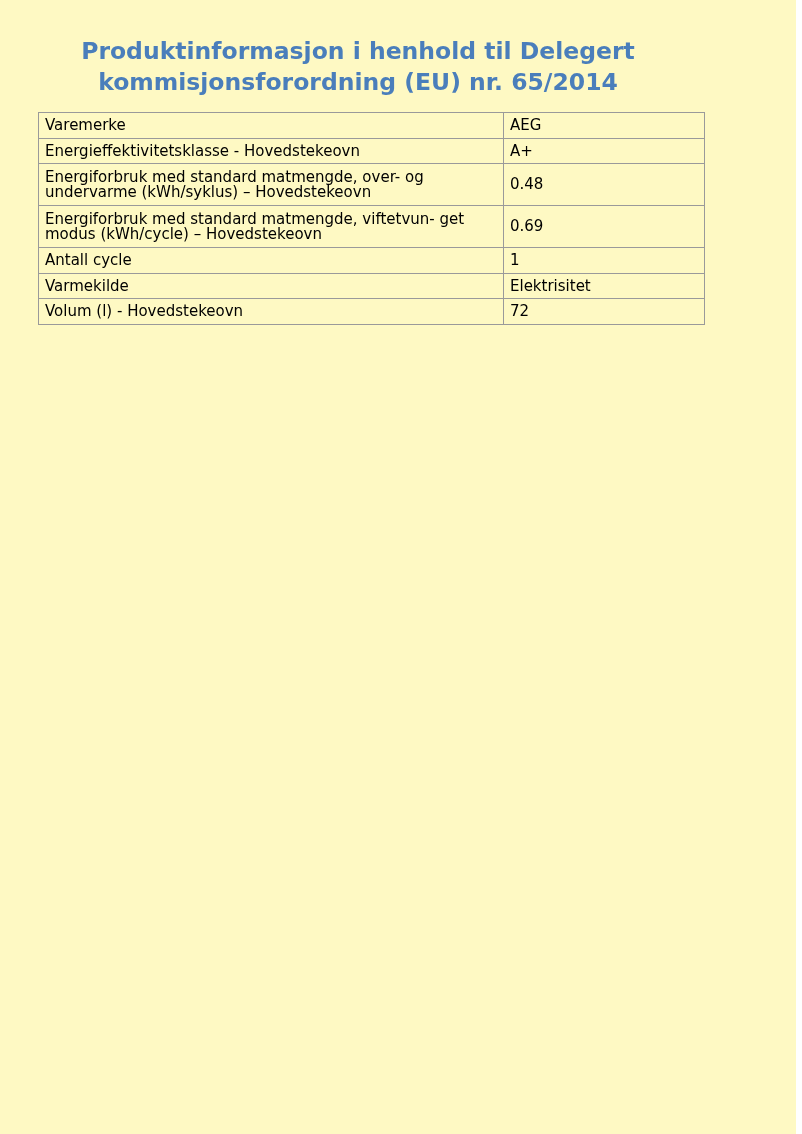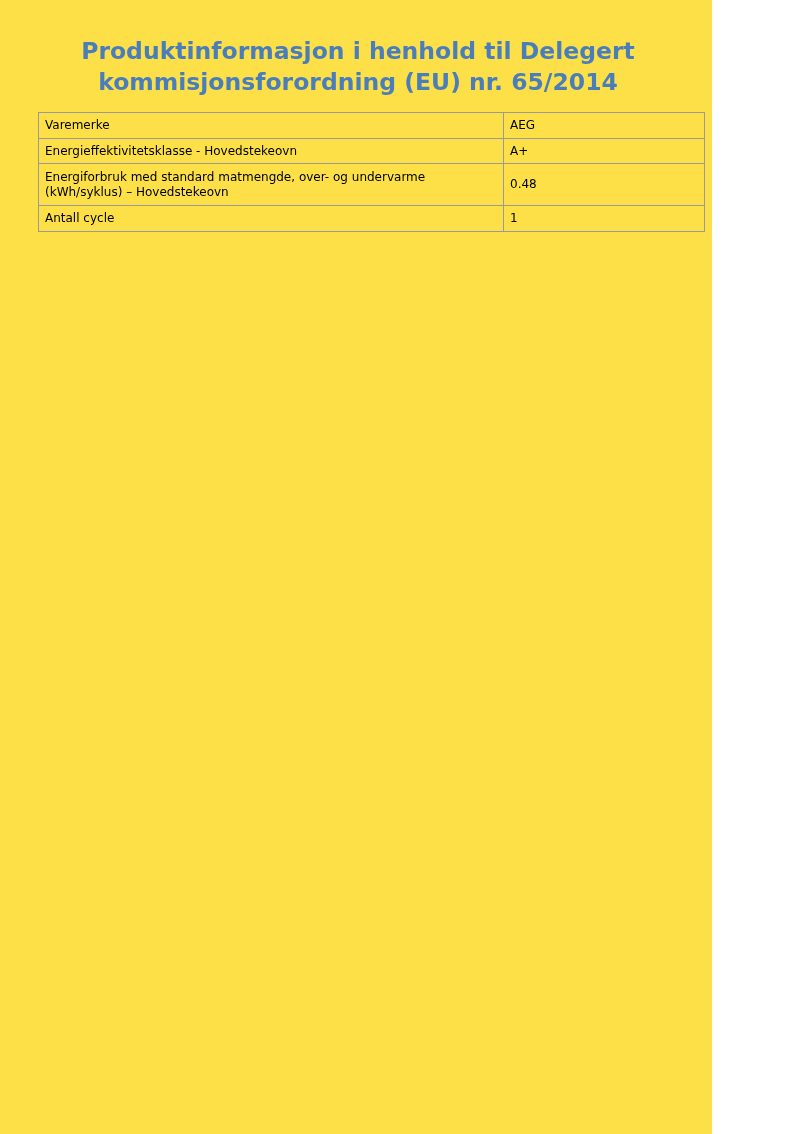--- a/index.html
+++ b/index.html
@@ -12,23 +12,23 @@
     height: 1134px;
     font-family: "DejaVu Sans", sans-serif;
     color: #000000;
     position: relative;
     overflow: hidden;
   }
   .page {
     position: absolute;
     left: 0;
     top: 0;
-    width: 712px;
+    width: 796px;
     height: 1134px;
-    background: #fde047;
+    background: #fef9c3;
   }
   .doc-title {
     position: absolute;
     left: 38px;
     top: 36px;
     width: 640px;
     text-align: center;
     color: #4a7ebb;
     font-family: "DejaVu Sans", sans-serif;
     font-weight: bold;
@@ -39,21 +39,21 @@
   .spec-table {
     position: absolute;
     left: 38px;
     top: 112px;
     width: 640px;
     border-collapse: collapse;
     table-layout: fixed;
   }
   .spec-table td {
     border: 1px solid #9a9a9a;
-    font-size: 12px;
+    font-size: 15px;
     line-height: 14.5px;
     vertical-align: top;
     padding: 5px 6px 5px 6px;
     font-family: "DejaVu Sans", sans-serif;
     color: #000000;
   }
   .spec-table td.label {
     width: 452px;
   }
   .spec-table td.value {
@@ -81,20 +81,32 @@
         <td class="value">AEG</td>
       </tr>
       <tr class="">
         <td class="label">Energieffektivitetsklasse - Hovedstekeovn</td>
         <td class="value">A+</td>
       </tr>
       <tr class="tall">
         <td class="label">Energiforbruk med standard matmengde, over- og undervarme (kWh/syklus) – Hovedstekeovn</td>
         <td class="value">0.48</td>
       </tr>
+      <tr class="tall">
+        <td class="label">Energiforbruk med standard matmengde, viftetvun- get modus (kWh/cycle) – Hovedstekeovn</td>
+        <td class="value">0.69</td>
+      </tr>
       <tr class="">
         <td class="label">Antall cycle</td>
         <td class="value">1</td>
+      </tr>
+      <tr class="">
+        <td class="label">Varmekilde</td>
+        <td class="value">Elektrisitet</td>
+      </tr>
+      <tr class="">
+        <td class="label">Volum (l) - Hovedstekeovn</td>
+        <td class="value">72</td>
       </tr>
     </tbody>
   </table>
 
 </div>
 
 </body></html>

